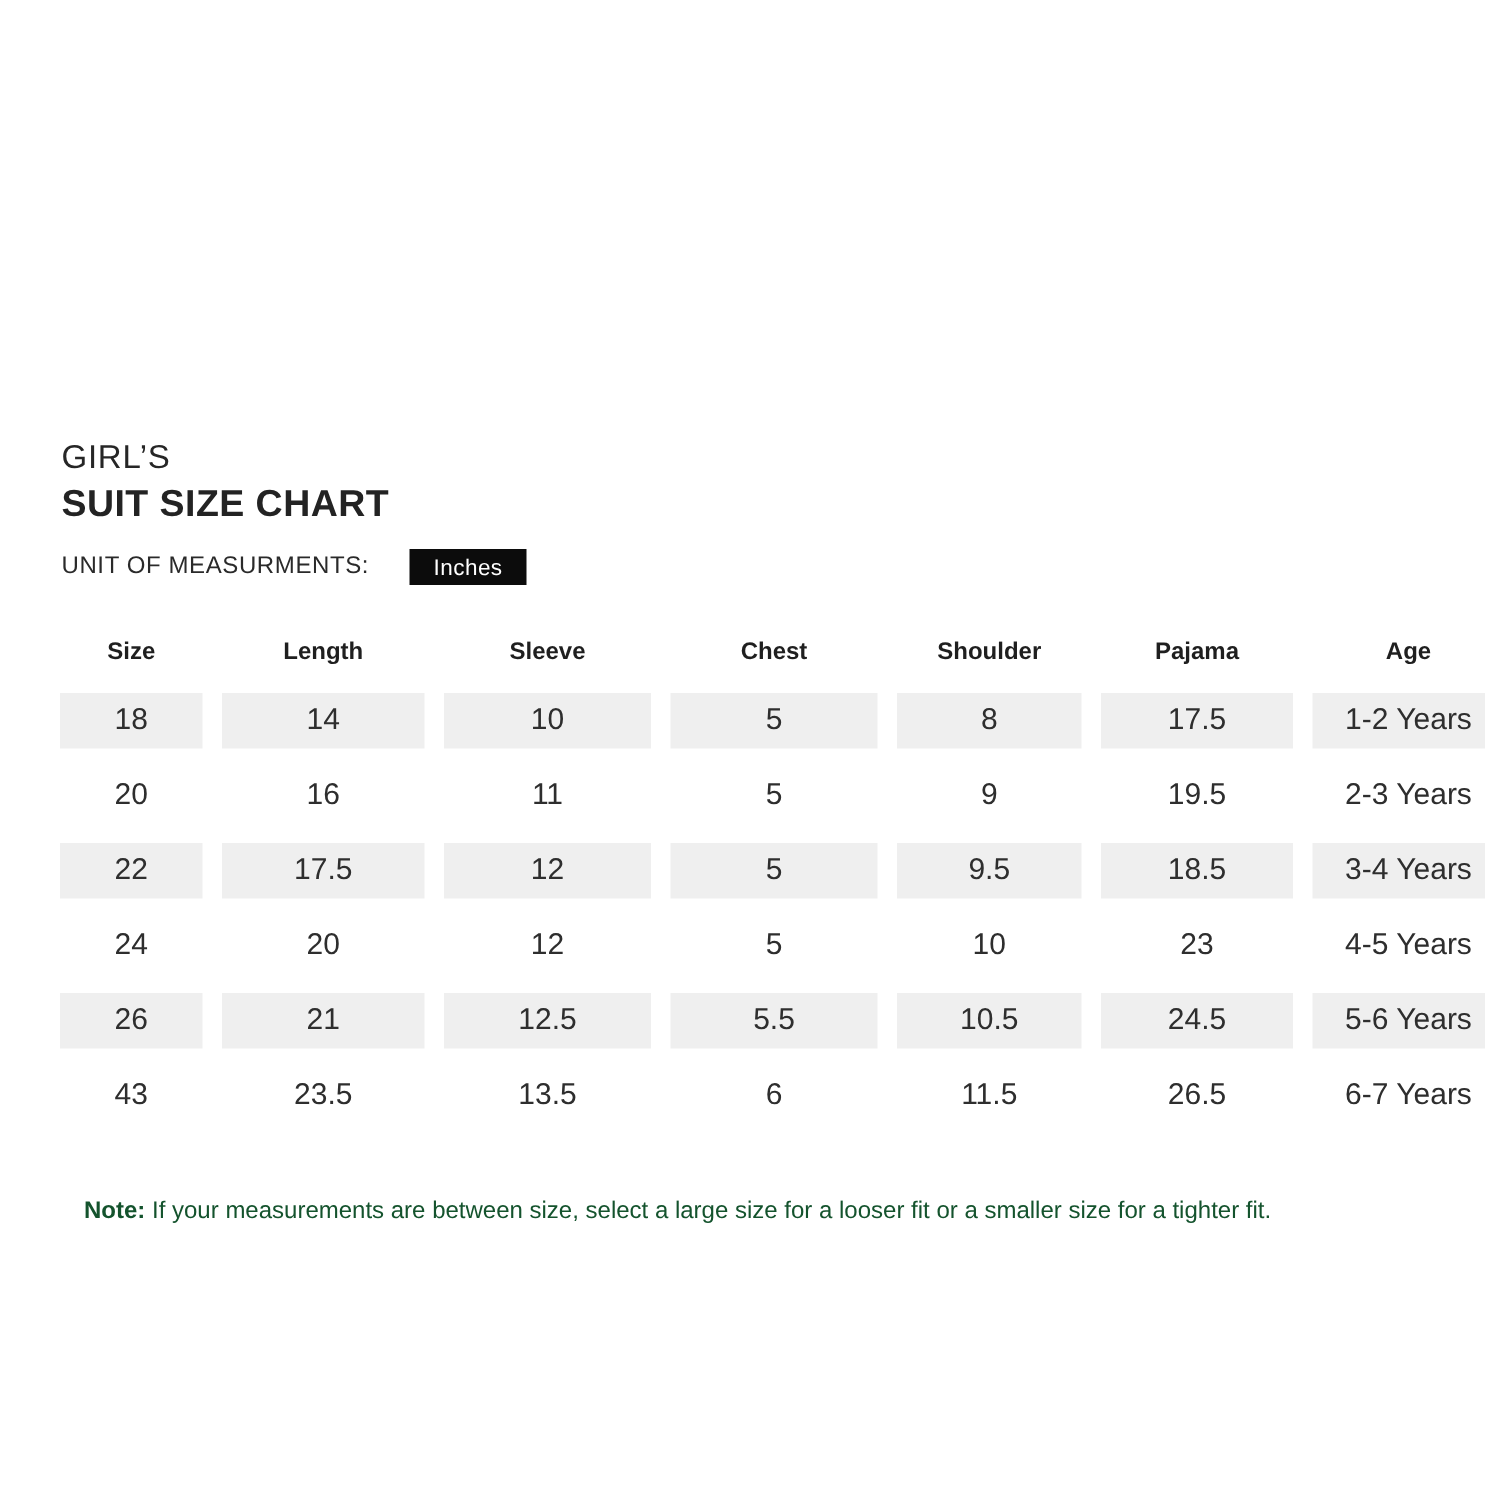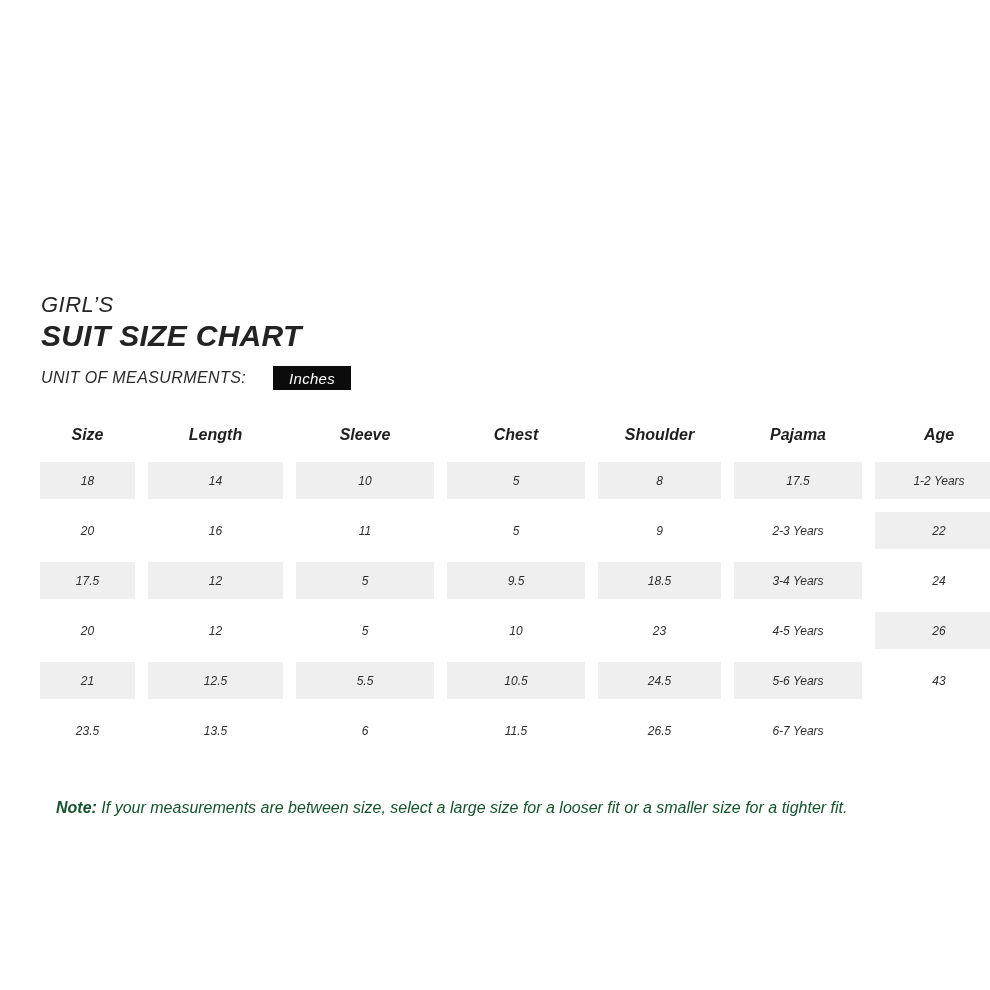--- a/index.html
+++ b/index.html
@@ -13,34 +13,33 @@
     font-family: "Liberation Sans", sans-serif;
     color: var(--text, #1e1e1e);
     overflow: hidden;
   }
   .page {
     position: relative;
     width: 990px;
     height: 990px;
     box-sizing: border-box;
     padding: 290px 35px 0 40px;
-    font-style: italic;
   }
   
   .subtitle {
     margin: 0 0 0 1px;
     font-size: 22px;
     font-weight: normal;
     letter-spacing: 0.5px;
     line-height: 30px;
     color: #262626;
   }
   .title {
     margin: 0 0 0 1px;
-    font-size: 30px;
+    font-size: 25px;
     font-weight: bold;
     letter-spacing: 0.3px;
     line-height: 32px;
     color: #232323;
   }
   
   .unit-row {
     margin-top: 6px;
     margin-left: 1px;
     height: 40px;
@@ -82,21 +81,21 @@
     justify-content: center;
     font-size: 16px;
     font-weight: bold;
     color: #1f1f1f;
   }
   .td {
     height: 37px;
     display: flex;
     align-items: center;
     justify-content: center;
-    font-size: 12px;
+    font-size: 20px;
     color: #2e2e2e;
   }
   .td.g {
     background: var(--row-stripe, #efefef);
   }
   
   .note {
     margin: 48px 0 0 16px;
     width: 815px;
     font-size: 16px;
@@ -135,20 +134,21 @@
     <div class="td g">5</div>
     <div class="td g">8</div>
     <div class="td g">17.5</div>
     <div class="td g">1-2 Years</div>
 
     <div class="td">20</div>
     <div class="td">16</div>
     <div class="td">11</div>
     <div class="td">5</div>
     <div class="td">9</div>
+    <div class="td">19.5</div>
     <div class="td">2-3 Years</div>
 
     <div class="td g">22</div>
     <div class="td g">17.5</div>
     <div class="td g">12</div>
     <div class="td g">5</div>
     <div class="td g">9.5</div>
     <div class="td g">18.5</div>
     <div class="td g">3-4 Years</div>
 

